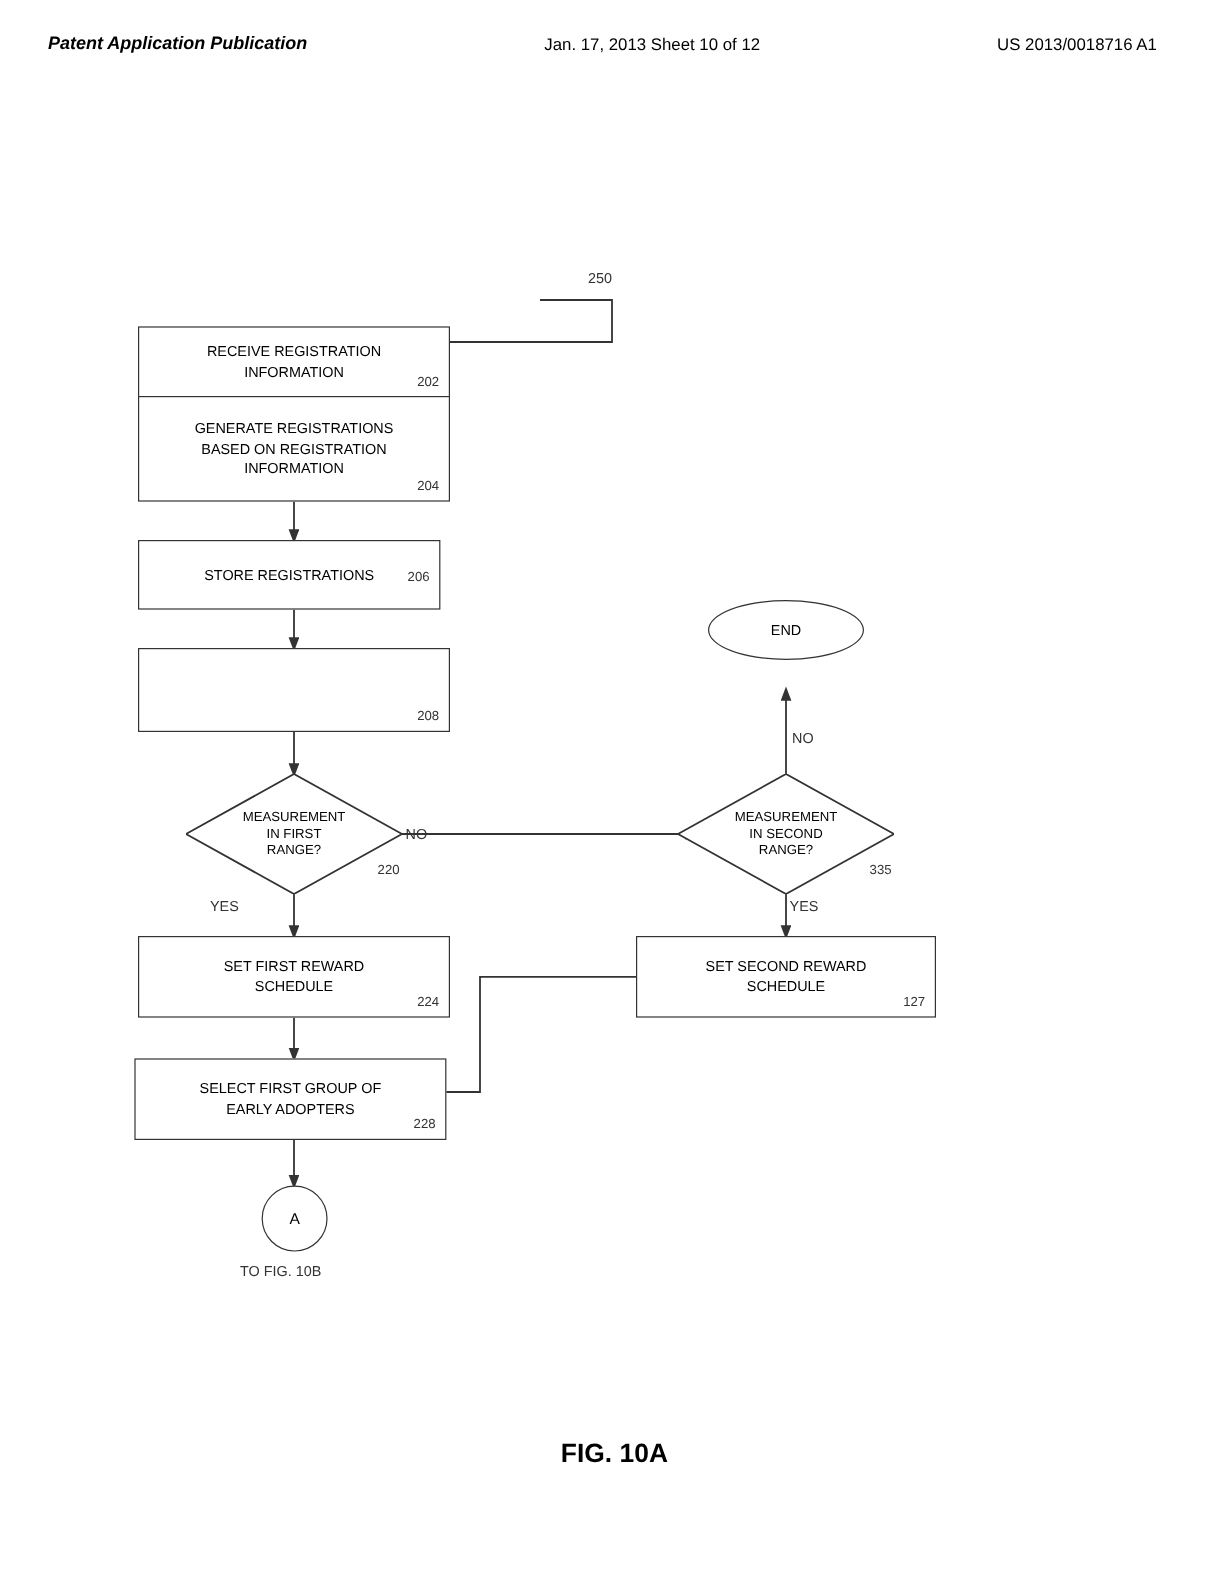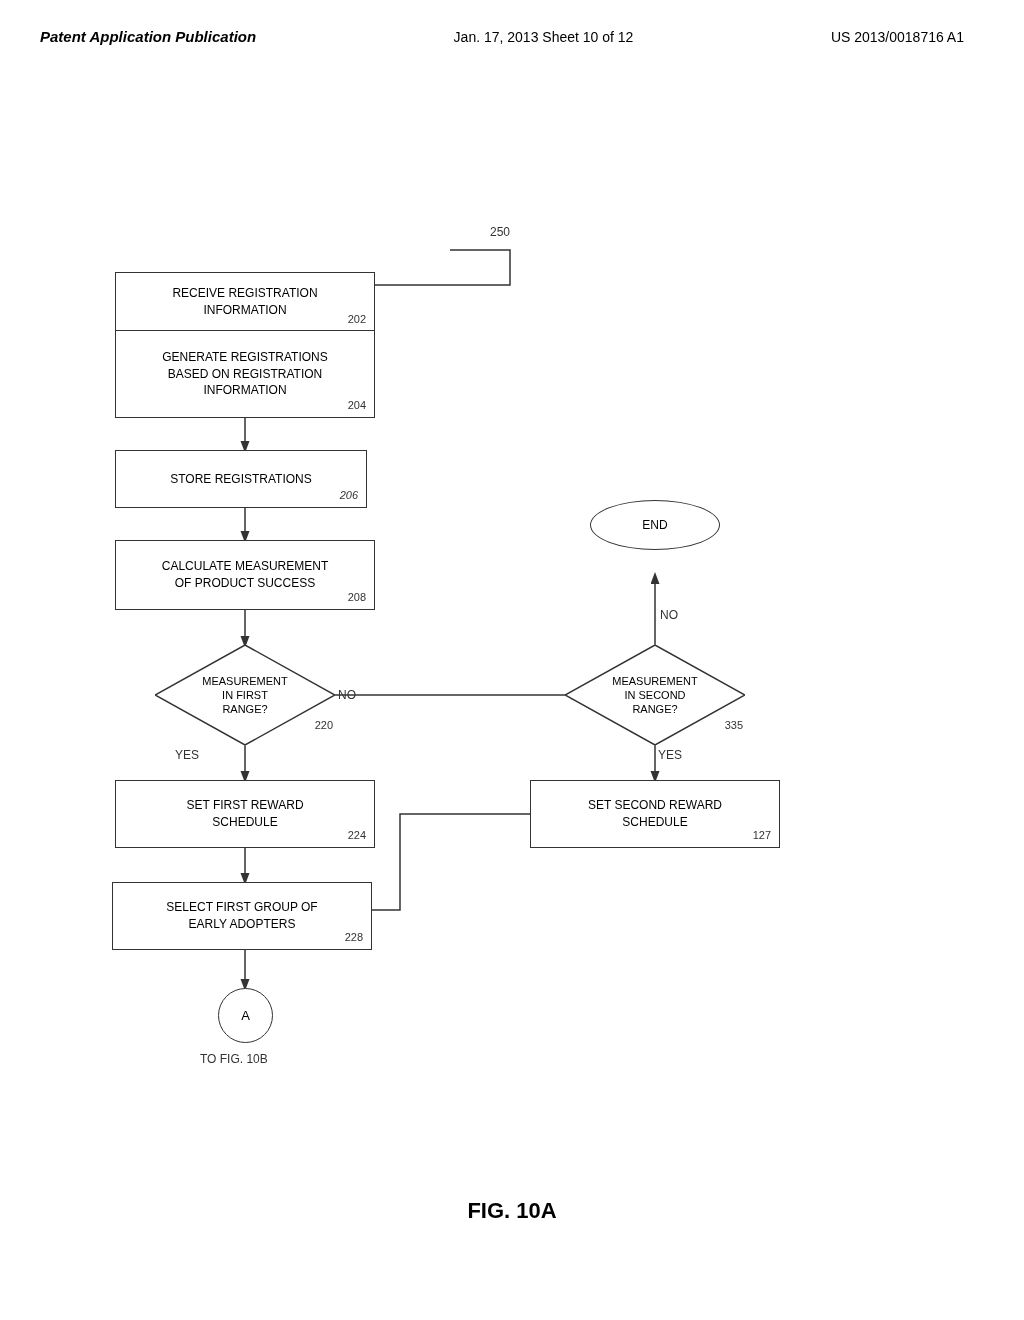--- a/index.html
+++ b/index.html
@@ -183,25 +183,24 @@
       <div class="fc-ref-label" style="right: 8px; bottom: 4px;">202</div>
     </div>
 
     <div class="fc-box" style="left: 115px; top: 230px; width: 260px; height: 88px;">
       <span>GENERATE REGISTRATIONS<br>BASED ON REGISTRATION<br>INFORMATION</span>
       <div class="fc-ref-label" style="right: 8px; bottom: 4px;">204</div>
     </div>
 
     <div class="fc-box" style="left: 115px; top: 350px; width: 252px; height: 58px;">
       <span>STORE REGISTRATIONS</span>
-      <div class="fc-ref-label" style="right: 8px; bottom: 4px; font-style: italic;">206</div>
+      <div class="fc-ref-label" style="right: 8px; bottom: 18px;">206</div>
     </div>
 
     <div class="fc-box" style="left: 115px; top: 440px; width: 260px; height: 70px;">
-      <span>CALCULATE MEASUREMENT<br>OF PRODUCT SUCCESS</span>
       <div class="fc-ref-label" style="right: 8px; bottom: 4px;">208</div>
     </div>
 
     <div class="fc-diamond" style="left: 155px; top: 545px; width: 180px; height: 100px;">
       <svg width="180" height="100" style="position:absolute;top:0;left:0;">
         <polygon points="90,0 180,50 90,100 0,50" fill="white" stroke="#333" stroke-width="1.5"></polygon>
       </svg>
       <span style="position:relative;z-index:1;font-size:11px;text-align:center;line-height:1.3;">MEASUREMENT<br>IN FIRST<br>RANGE?</span>
       <div class="fc-ref-label" style="position:absolute;right:2px;bottom:12px;font-size:11px;">220</div>
     </div>

